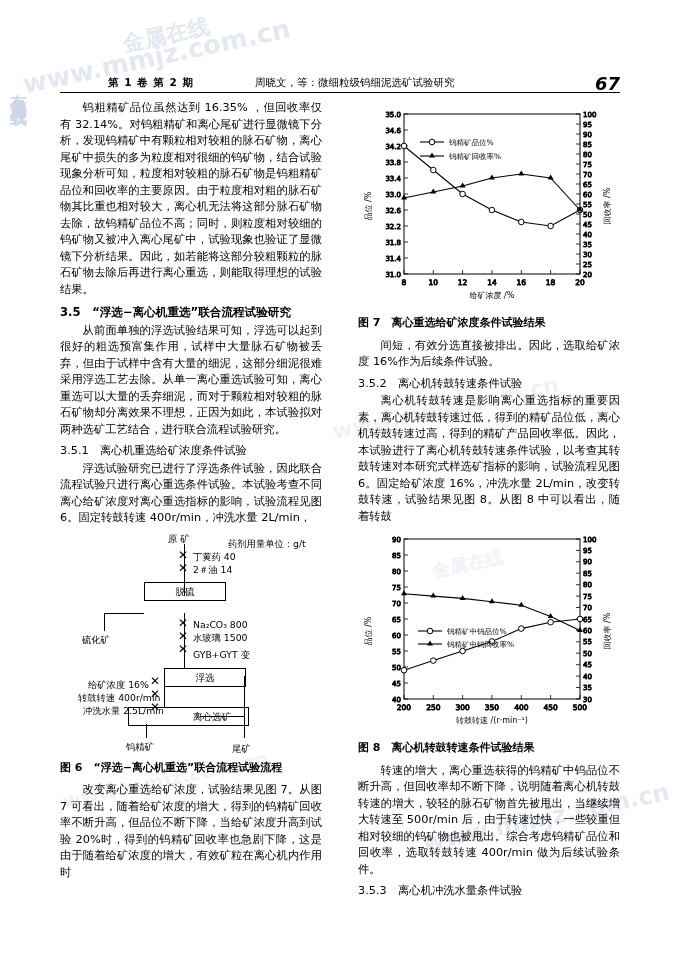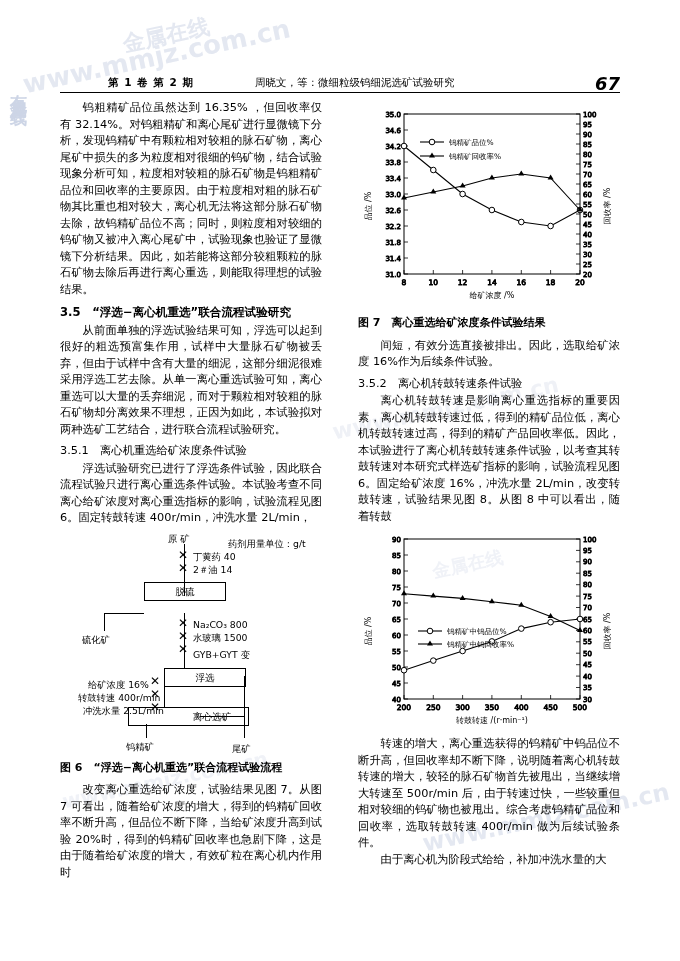--- a/index.html
+++ b/index.html
@@ -376,18 +376,19 @@
         <g font-size="7.5" font-family="DejaVu Sans">
           <line x1="60" y1="100" x2="84" y2="100" stroke="#000" stroke-width="1.1"></line>
           <circle cx="72" cy="100" r="2.8" fill="#fff" stroke="#000"></circle>
           <text x="89" y="103">钨精矿中钨品位%</text>
           <line x1="60" y1="113" x2="84" y2="113" stroke="#000" stroke-width="1.1"></line>
           <polygon points="72,109.5 75,114.5 69,114.5" fill="#000"></polygon>
           <text x="89" y="116">钨精矿中钨回收率%</text>
         </g>
       </svg>
     </div>
+    <p class="cap">图 8　离心机转鼓转速条件试验结果</p>
 
     <p>转速的增大，离心重选获得的钨精矿中钨品位不断升高，但回收率却不断下降，说明随着离心机转鼓转速的增大，较轻的脉石矿物首先被甩出，当继续增大转速至 500r/min 后，由于转速过快，一些较重但相对较细的钨矿物也被甩出。综合考虑钨精矿品位和回收率，选取转鼓转速 400r/min 做为后续试验条件。</p>
-    <p>由于离心机为阶段式给给，补加冲洗水量的大</p>
+    <p class="sub">3.5.3　离心机冲洗水量条件试验</p>
   </div>
 
 </div>
 
 </body></html>

